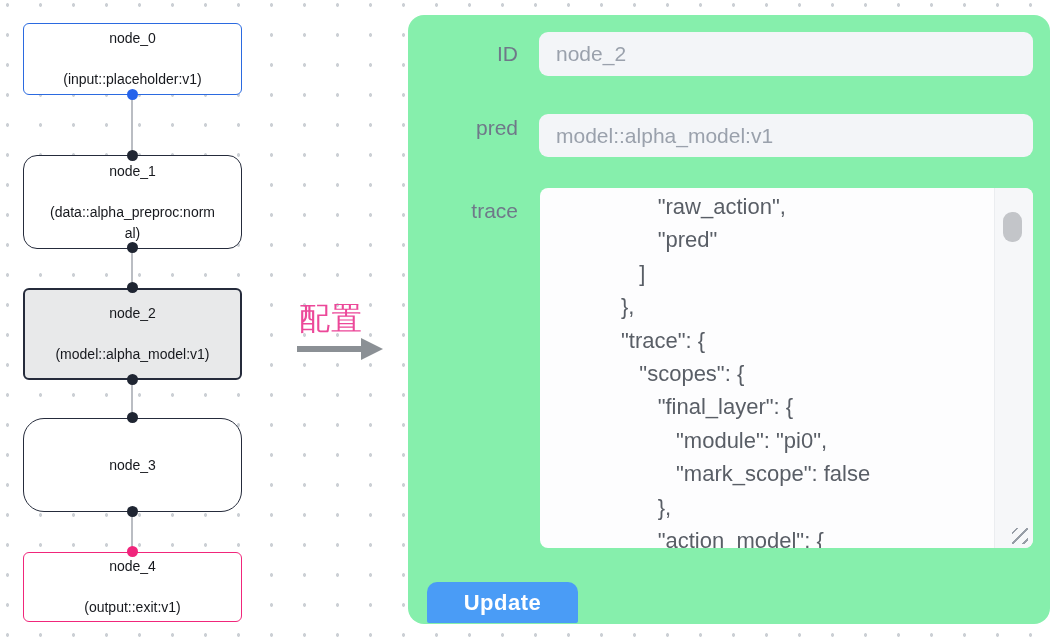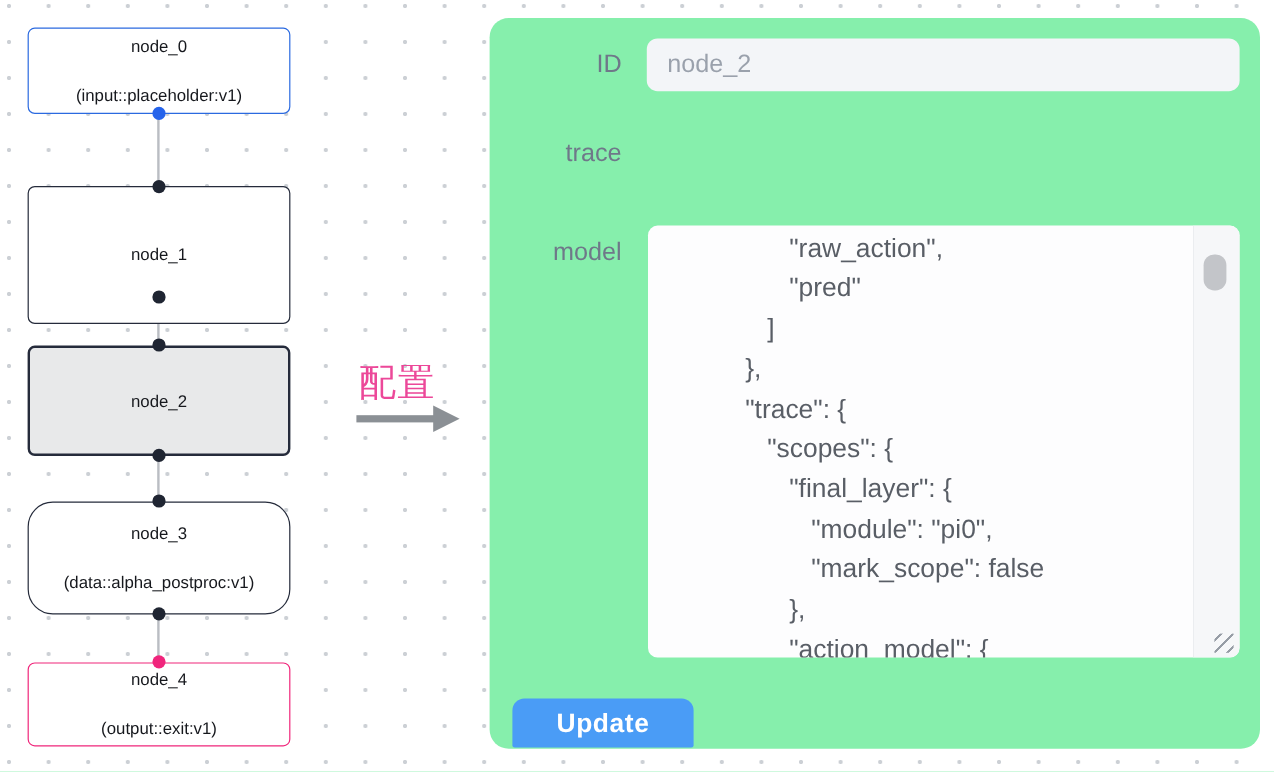--- a/index.html
+++ b/index.html
@@ -12,21 +12,21 @@
     background-position:-9px -10px;
   }
   
   .flow-node{
     position:absolute;left:23px;width:219px;box-sizing:border-box;
     background:#ffffff;border:1.5px solid #252b3b;border-radius:6px;
     display:flex;flex-direction:column;justify-content:center;align-items:center;
     text-align:center;font-size:14px;line-height:21px;color:#16181d;
   }
   .n0{top:23px;height:72px;border-color:#2b6ae0;}
-  .n1{top:155px;height:115px;}
+  .n1{top:155px;height:94px;border-radius:14px;}
   .n2{top:288px;height:92px;border-width:2px;background:#e8e9ea;}
   .n3{top:418px;height:94px;border-radius:21px;}
   .n4{top:552px;height:70px;border-color:#f0267b;}
   .node-type{max-width:170px;word-break:break-all;margin-top:20px;}
   .edge{position:absolute;left:131px;width:2px;background:#babdc3;}
   .e01{top:95px;height:60px;}
   .e12{top:248px;height:40px;}
   .e23{top:380px;height:38px;}
   .e34{top:512px;height:40px;}
   .handle{position:absolute;left:127px;width:11px;height:11px;border-radius:50%;background:#1f2532;}
@@ -74,27 +74,28 @@
 <div class="edge e12"></div>
 <div class="edge e23"></div>
 <div class="edge e34"></div>
 
 <div class="flow-node n0">
   <div>node_0</div>
   <div class="node-type">(input::placeholder:v1)</div>
 </div>
 <div class="flow-node n1">
   <div>node_1</div>
+  <div class="node-type">(data::alpha_preproc:normal)</div>
 </div>
 <div class="flow-node n2">
   <div>node_2</div>
+  <div class="node-type">(model::alpha_model:v1)</div>
 </div>
 <div class="flow-node n3">
   <div>node_3</div>
-  <div class="node-type">(data::alpha_postproc:v1)</div>
 </div>
 <div class="flow-node n4">
   <div>node_4</div>
   <div class="node-type">(output::exit:v1)</div>
 </div>
 
 <div class="handle h-blue h0b"></div>
 <div class="handle h1t"></div>
 <div class="handle h1b"></div>
 <div class="handle h2t"></div>
@@ -104,23 +105,24 @@
 <div class="handle h-pink h4t"></div>
 
 <div class="transfer-label">配置</div>
 <div class="arrow-shaft"></div>
 <div class="arrow-head"></div>
 
 <div class="panel">
   <div class="field-label lbl-id">ID</div>
   <div class="panel-input inp-id">node_2</div>
 
-  <div class="field-label lbl-type">trace</div>
+  <div class="field-label lbl-type">pred</div>
+  <div class="panel-input inp-type">model::alpha_model:v1</div>
 
-  <div class="field-label lbl-config">model</div>
+  <div class="field-label lbl-config">trace</div>
   <div class="config-box">
     <pre class="config-text">               "raw_action",
                "pred"
             ]
          },
          "trace": {
             "scopes": {
                "final_layer": {
                   "module": "pi0",
                   "mark_scope": false

